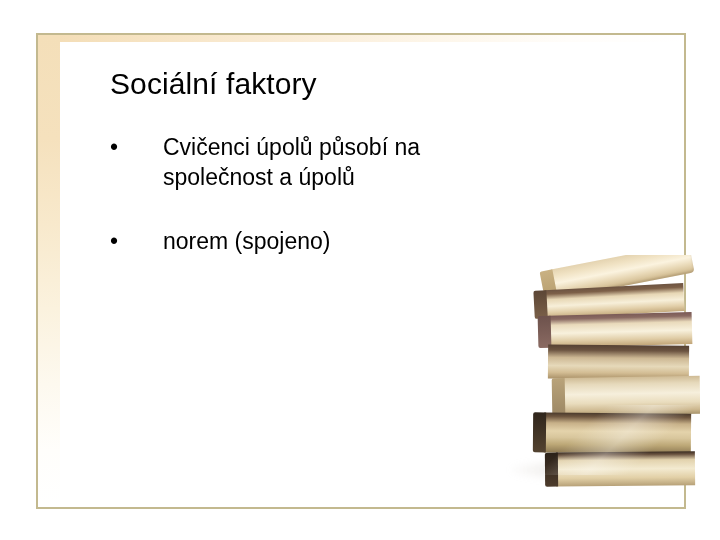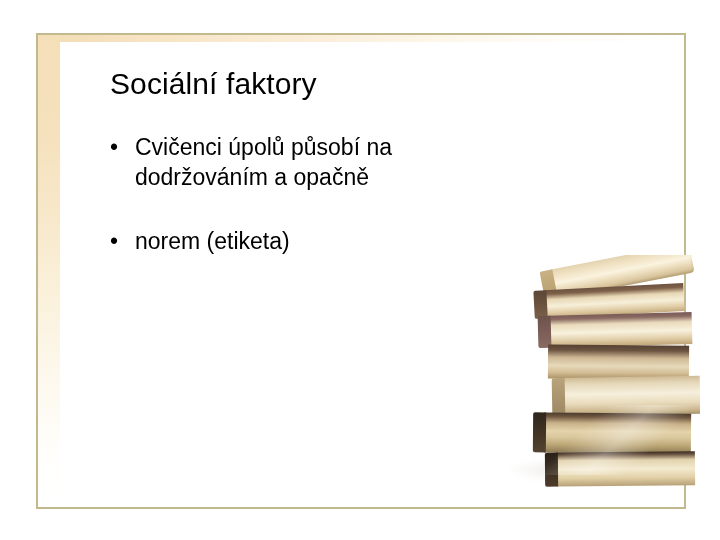--- a/index.html
+++ b/index.html
@@ -72,21 +72,21 @@
     color:#000000;
   }
   .bullet-item + .bullet-item { margin-top:34px; }
   .bullet-marker {
     position:absolute;
     left:2px; top:0;
     font-size:23px;
     line-height:30px;
     color:#000000;
   }
-  .bullet-line { display:block; white-space:nowrap; }
+  .bullet-line { display:block; white-space:nowrap;margin-left:28px; }
 
   
   .books-photo {
     position:absolute;
     left:505px; top:255px;
     width:195px; height:250px;
     overflow:hidden;
   }
   .book-shadow {
     position:absolute;
@@ -203,26 +203,26 @@
     <div class="frame-band-left"></div>
   </div>
 
   <div class="slide-title">Sociální faktory</div>
 
   <div class="bullet-list">
 
     <div class="bullet-item">
       <span class="bullet-marker">•</span>
       <span class="bullet-line">Cvičenci úpolů působí na</span>
-      <span class="bullet-line">dodržováním a opačně</span>
+      <span class="bullet-line">společnost a úpolů</span>
     </div>
 
     <div class="bullet-item">
       <span class="bullet-marker">•</span>
-      <span class="bullet-line">norem (etiketa)</span>
+      <span class="bullet-line">norem (spojeno)</span>
     </div>
 
   </div>
 
   <div class="books-photo">
     <div class="book-shadow"></div>
 
     <div class="book book-1">
       <div class="pages"></div>
       <div class="spine"></div>

